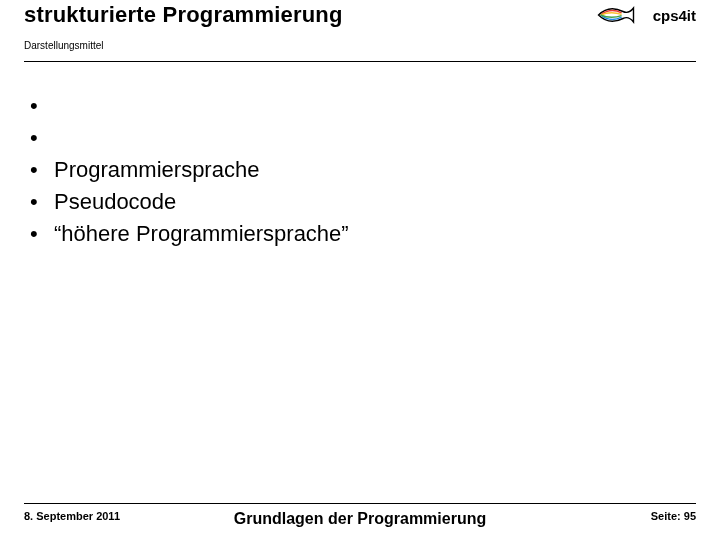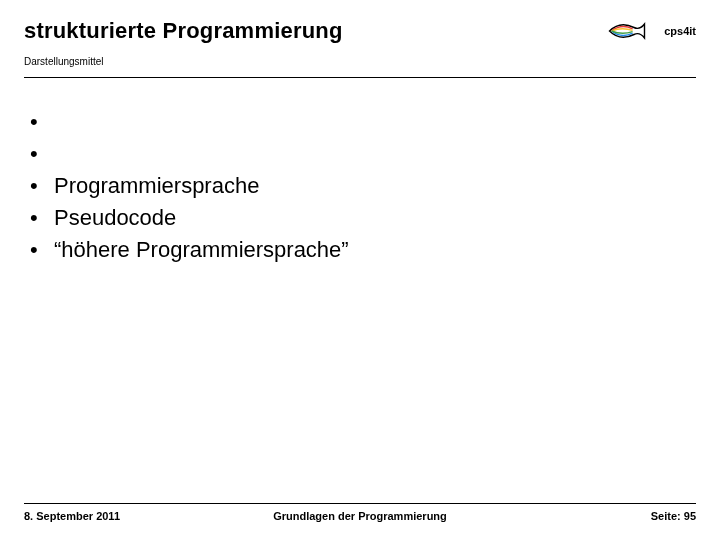--- a/index.html
+++ b/index.html
@@ -1,32 +1,32 @@
 <!DOCTYPE html>
 <html><head>
 <meta charset="utf-8">
 <style>
   * { margin: 0; padding: 0; box-sizing: border-box; }
   html, body { width: 720px; height: 540px; background: #fff; font-family: Arial, Helvetica, sans-serif; color: #000; }
-  .slide { width: 720px; height: 540px; position: relative; padding: 18px 24px 0 24px; }
+  .slide { width: 720px; height: 540px; position: relative; padding: 2px 24px 0 24px; }
   .header { display: flex; justify-content: space-between; align-items: flex-start; }
   .title { font-size: 22px; font-weight: bold; letter-spacing: 0.2px; }
   .logo { display: flex; align-items: center; gap: 4px; padding-top: 2px; }
   .logo-fish { width: 42px; height: 22px; }
-  .logo-text { font-size: 11px; font-weight: bold; color: #000; margin-left: 12px; }
+  .logo-text { font-size: 15px; font-weight: bold; color: #000; margin-left: 12px; }
   .subtitle { font-size: 10px; margin-top: 12px; }
   .rule-top { border: none; border-top: 1px solid #000; margin-top: 10px; }
   .content { padding-top: 28px; padding-left: 6px; }
   ul.bullets { list-style: none; }
   ul.bullets li { font-size: 22px; line-height: 1.45; display: flex; align-items: baseline; }
   ul.bullets li .dot { width: 24px; text-align: left; display: inline-block; }
   .footer { position: absolute; left: 24px; right: 24px; bottom: 18px; }
   .rule-bottom { border: none; border-top: 1px solid #000; margin-bottom: 6px; }
   .footer-row { display: flex; justify-content: space-between; font-size: 11px; font-weight: bold; }
-  .footer-center { position: absolute; left: 0; right: 0; text-align: center; font-size: 11px; }
+  .footer-center { position: absolute; left: 0; right: 0; text-align: center; font-size: 16px; }
 </style>
 </head>
 <body>
 
 <div class="slide">
 
   <div class="header">
     <div class="title">strukturierte Programmierung</div>
     <div class="logo">
       <svg class="logo-fish" viewBox="0 0 60 30">

